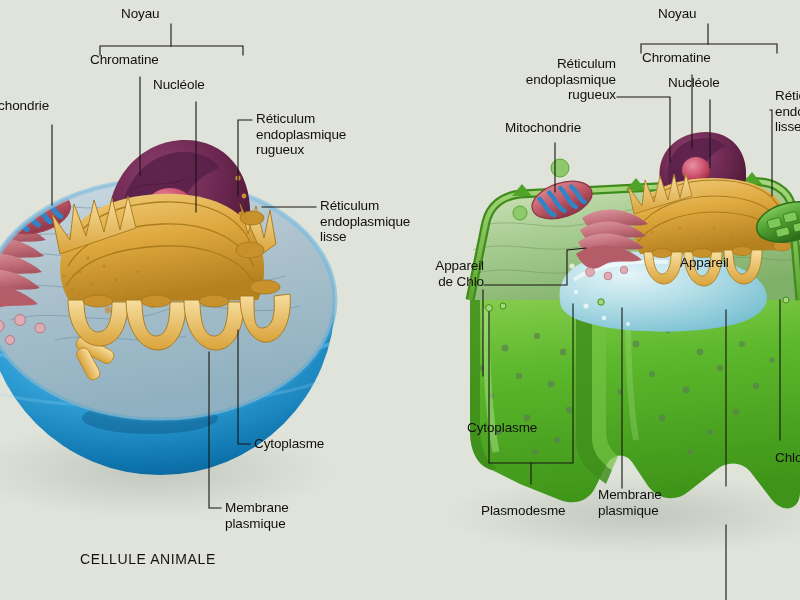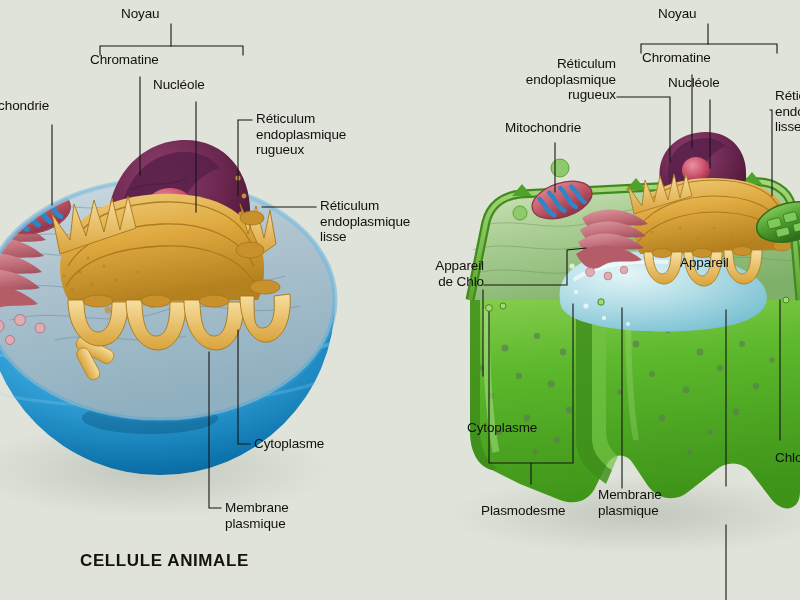--- a/index.html
+++ b/index.html
@@ -19,22 +19,22 @@
     color:#12100e;
     white-space:pre;
     letter-spacing:-0.1px;
     font-weight:400;
   }
   .lbl.c{text-align:left;}
   .lbl.r{text-align:right;}
 
   .celltitle{
     position:absolute;
-    font-size:17px;
-    font-weight:700;
+    font-size:14px;
+    font-weight:400;
     letter-spacing:0.6px;
     color:#15120f;
     white-space:pre;
   }
 
   svg.overlay{position:absolute;left:0;top:0;width:800px;height:600px;pointer-events:none;}
 </style>
 </head>
 <body>
 

